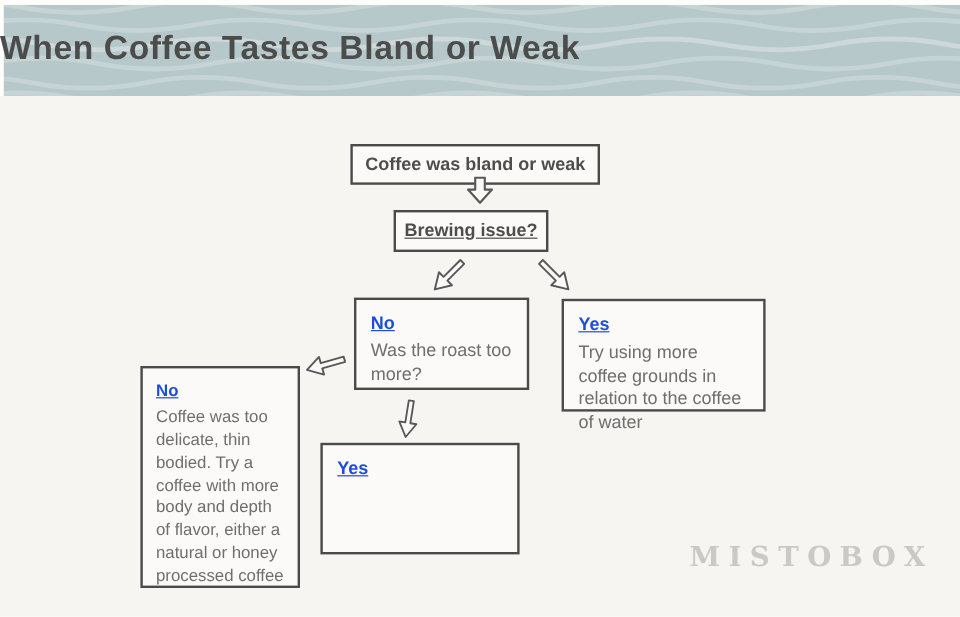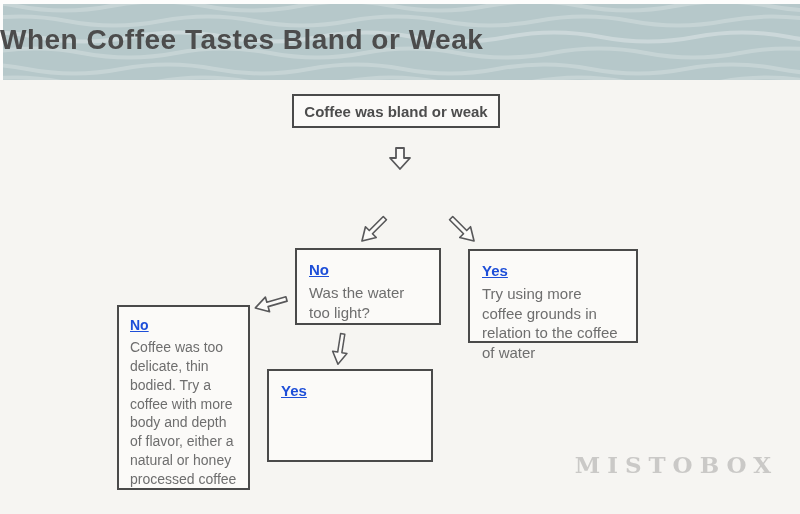--- a/index.html
+++ b/index.html
@@ -47,21 +47,21 @@
     display: inline-block;
     font-weight: bold;
     color: #1d4ed8;
     text-decoration: underline;
     margin-bottom: 3px;
   }
   .node .body-text { color: #6e6e6e; }
   .bold-center { font-weight: bold; color: #4d4d4d; font-size: 15px; }
   .underlined { text-decoration: underline; }
 
-  #node-start    { left: 292px; top: 94px; width: 208px; height: 34px; }
+  #node-start    { left: 292px; top: 120px; width: 208px; height: 34px; }
   #node-question { left: 328px; top: 175px; width: 129px; height: 35px; }
   #node-brewing-no  { left: 295px; top: 248px; width: 146px; height: 77px; padding: 10px 12px; font-size: 15px; line-height: 1.32; }
   #node-brewing-yes { left: 468px; top: 249px; width: 170px; height: 94px; padding: 10px 12px; font-size: 15px; line-height: 1.32; }
   #node-roast-no    { left: 117px; top: 305px; width: 133px; height: 185px; padding: 9px 11px; font-size: 14px; line-height: 1.35; }
   #node-roast-yes   { left: 267px; top: 369px; width: 166px; height: 93px; padding: 10px 12px; font-size: 15px; line-height: 1.32; }
 
   
   .arrow { position: absolute; }
   #arrow-start-q   { left: 388px; top: 147px; }
   #arrow-q-no      { left: 362px; top: 211px; transform: rotate(45deg); }
@@ -104,36 +104,39 @@
   <div class="node center" id="node-start">
     <span class="bold-center">Coffee was bland or weak</span>
   </div>
 
   <div class="arrow" id="arrow-start-q">
     <svg width="24" height="24" viewBox="0 0 24 24">
       <path d="M8 1 H16 V11 H22 L12 22 L2 11 H8 Z" fill="#fbfaf8" stroke="#58585a" stroke-width="1.8" stroke-linejoin="round"></path>
     </svg>
   </div>
 
+  <div class="node center" id="node-question">
+    <span class="bold-center underlined">Brewing issue?</span>
+  </div>
 
   <div class="arrow" id="arrow-q-no">
     <svg width="20" height="36" viewBox="0 0 22 40">
       <path d="M8.5 2 L13.5 2 L13.5 24 L19.5 24 L11 38 L2.5 24 L8.5 24 Z" fill="#fbfaf8" stroke="#58585a" stroke-width="1.8" stroke-linejoin="round"></path>
     </svg>
   </div>
 
   <div class="arrow" id="arrow-q-yes">
     <svg width="20" height="36" viewBox="0 0 22 40">
       <path d="M8.5 2 L13.5 2 L13.5 24 L19.5 24 L11 38 L2.5 24 L8.5 24 Z" fill="#fbfaf8" stroke="#58585a" stroke-width="1.8" stroke-linejoin="round"></path>
     </svg>
   </div>
 
   <div class="node" id="node-brewing-no">
     <span class="label">No</span>
-    <div class="body-text">Was the water too light?</div>
+    <div class="body-text">Was the roast too more?</div>
   </div>
 
   <div class="node" id="node-brewing-yes">
     <span class="label">Yes</span>
     <div class="body-text">Try using more coffee grounds in relation to the coffee of water</div>
   </div>
 
   <div class="arrow" id="arrow-no-left">
     <svg width="20" height="36" viewBox="0 0 22 40">
       <path d="M8.5 2 L13.5 2 L13.5 24 L19.5 24 L11 38 L2.5 24 L8.5 24 Z" fill="#fbfaf8" stroke="#58585a" stroke-width="1.8" stroke-linejoin="round"></path>

